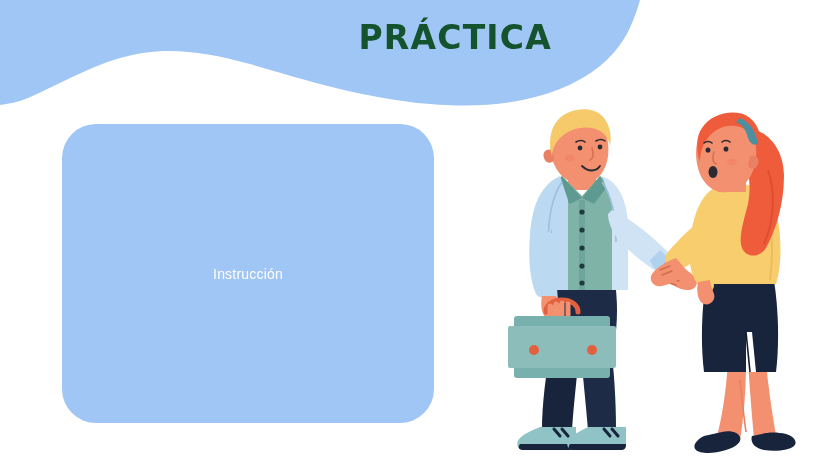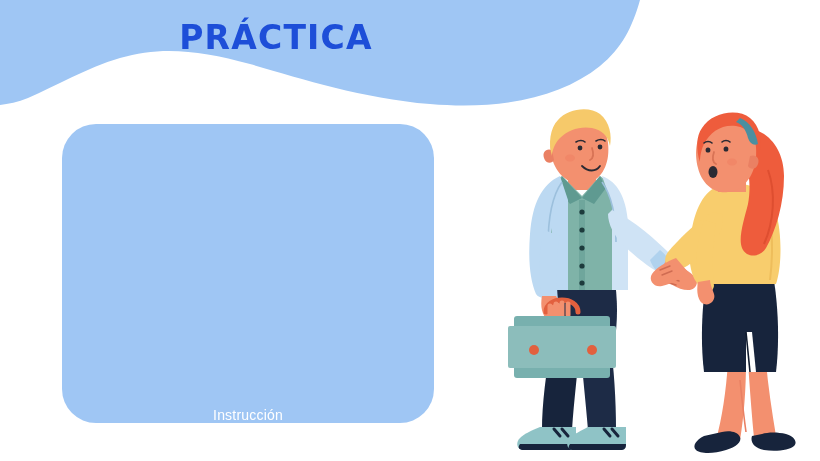--- a/index.html
+++ b/index.html
@@ -23,38 +23,38 @@
     top: 0;
     width: 820px;
     height: 130px;
     pointer-events: none;
   }
   #slide-title {
     position: absolute;
     left: 0;
     top: 18px;
     width: 552px;
-    text-align: center;
+    text-align: right;
     font-size: 33px;
     font-weight: 700;
     letter-spacing: 1.2px;
-    color: #1d4ed8;
+    color: #14532d;
     font-family: "DejaVu Sans", "Liberation Sans", sans-serif;
     white-space: nowrap;
   }
   #instruction-box {
     position: absolute;
     left: 62px;
     top: 124px;
     width: 372px;
     height: 299px;
     background: #9fc6f4;
     border-radius: 34px;
     display: flex;
-    align-items: flex-end;
+    align-items: center;
     justify-content: center;
   }
   #instruction-text {
     color: #ffffff;
     font-size: 14px;
     font-weight: 400;
     letter-spacing: 0.2px;
     font-family: "Liberation Sans", sans-serif;
   }
   #illustration {

